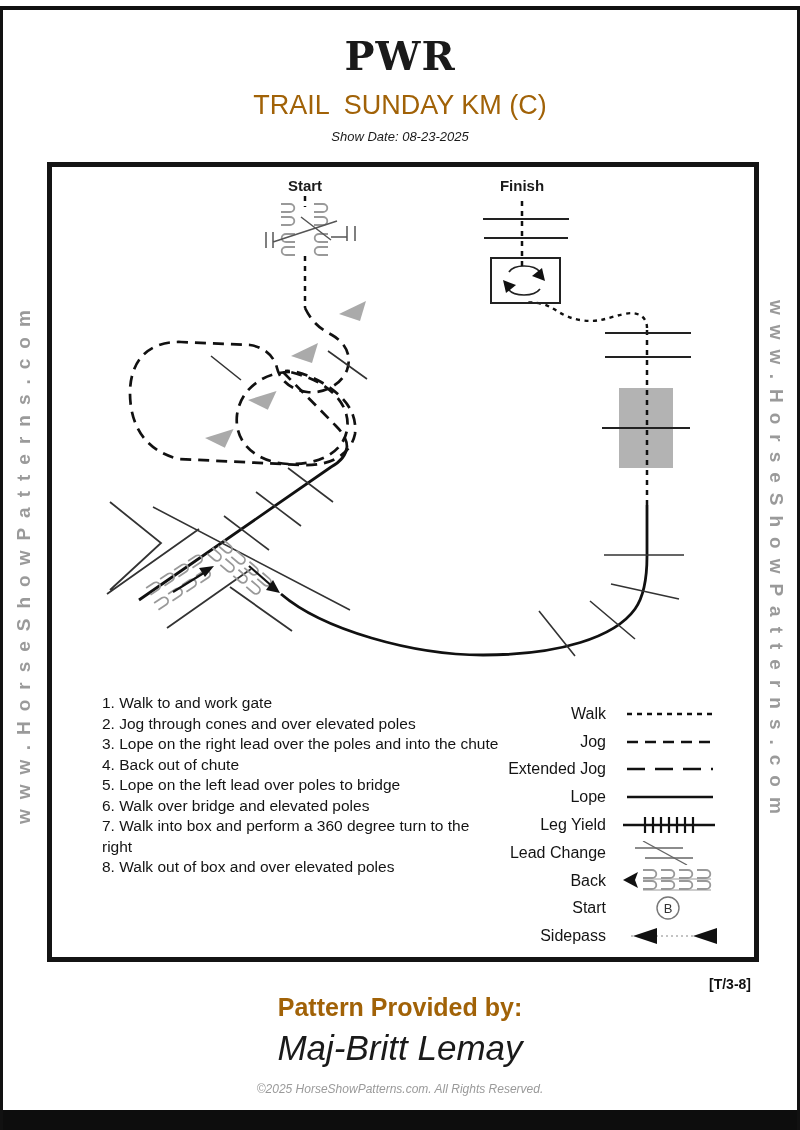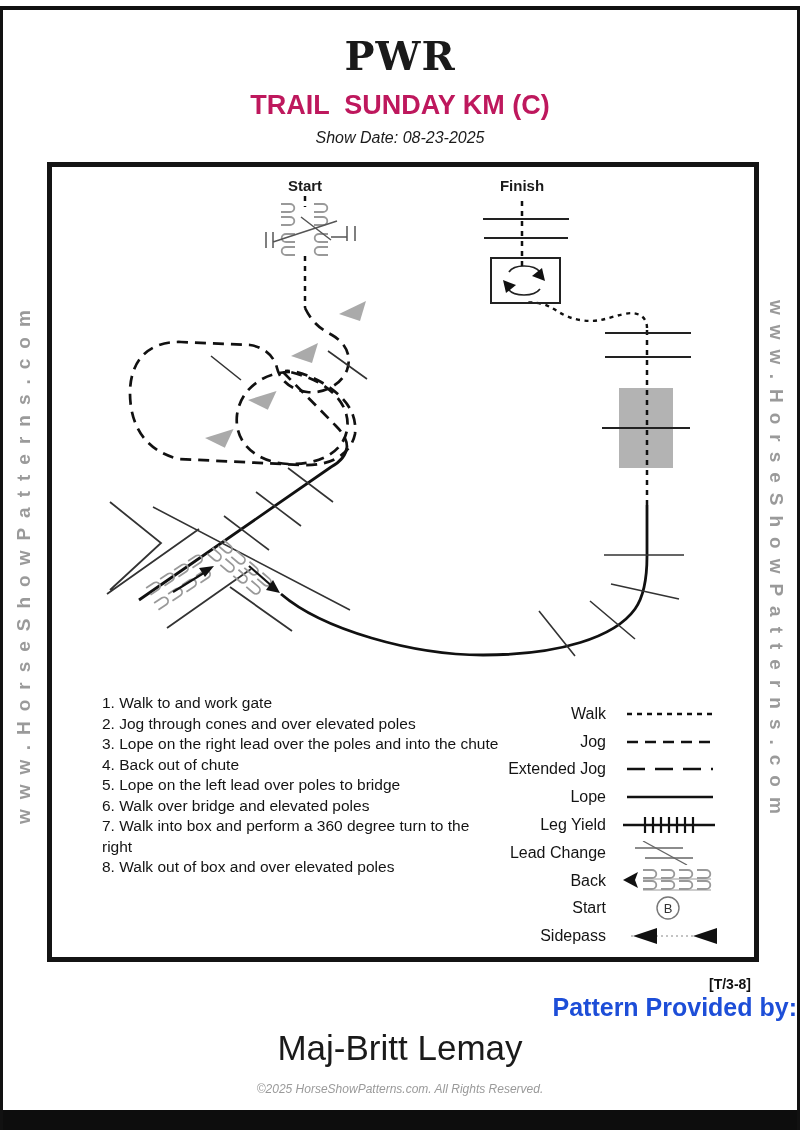--- a/index.html
+++ b/index.html
@@ -3,38 +3,38 @@
 <meta charset="utf-8">
 <style>
   html,body{margin:0;padding:0;background:#fff;}
   .page{position:relative;width:800px;height:1130px;background:#fff;overflow:hidden;
         font-family:"Liberation Sans", sans-serif;color:#111;
         border-left:3px solid #111;border-right:3px solid #111;border-top:4px solid #111;box-sizing:border-box;margin-top:6px;}
   .bottom-bar{position:absolute;left:0;right:0;bottom:0;height:26px;background:#0d0d0d;}
   .org-title{position:absolute;left:0;right:0;top:22px;text-align:center;
              font-family:"DejaVu Serif", serif;font-weight:bold;font-size:40px;letter-spacing:1px;color:#1a1a1a;}
   .pattern-title{position:absolute;left:0;right:0;top:80px;text-align:center;
-                 font-weight:bold;font-size:27px;color:#be185d;white-space:pre;}
+                 font-weight:normal;font-size:27px;color:#a16207;white-space:pre;}
   .show-date{position:absolute;left:0;right:0;top:119px;text-align:center;
-             font-style:italic;font-size:16px;color:#1a1a1a;}
+             font-style:italic;font-size:13px;color:#1a1a1a;}
   .diagram-box{position:absolute;left:44px;top:152px;width:712px;height:800px;
                border:5px solid #141414;box-sizing:border-box;background:#fff;}
   .watermark{position:absolute;top:152px;height:800px;width:34px;display:flex;align-items:center;justify-content:center;
              writing-mode:vertical-rl;font-size:19px;font-weight:bold;letter-spacing:10px;color:#9a9a9a;}
   .watermark.left{left:4px;transform:rotate(180deg);}
   .watermark.right{right:4px;}
   .diagram-svg{position:absolute;left:0;top:0;width:800px;height:1130px;}
   .instructions{position:absolute;left:99px;top:683px;width:400px;font-size:15.5px;line-height:20.5px;color:#141414;}
   .legend{position:absolute;left:468px;top:690px;}
   .legend-row{display:flex;align-items:center;height:27.8px;justify-content:center;}
   .legend-label{width:135px;text-align:right;font-size:16px;color:#141414;padding-right:15px;}
   .legend-sym{width:100px;height:24px;}
   .pattern-code{position:absolute;right:46px;top:966px;font-size:14px;font-weight:bold;color:#111;}
-  .provided-by{position:absolute;left:0;right:0;top:983px;text-align:right;font-weight:bold;font-size:25px;color:#1d4ed8;}
-  .provider-name{position:absolute;left:0;right:0;top:1018px;text-align:center;font-size:35px;color:#1a1a1a;}
+  .provided-by{position:absolute;left:0;right:0;top:983px;text-align:center;font-weight:bold;font-size:25px;color:#a16207;}
+  .provider-name{position:absolute;left:0;right:0;top:1018px;text-align:center;font-style:italic;font-size:35px;color:#1a1a1a;}
   .copyright{position:absolute;left:0;right:0;top:1072px;text-align:center;font-style:italic;font-size:12px;color:#9a9a9a;}
 </style>
 </head>
 <body>
 
 <div class="page">
 
   <div class="org-title">PWR</div>
   <div class="pattern-title">TRAIL  SUNDAY KM (C)</div>
   <div class="show-date">Show Date: 08-23-2025</div>

